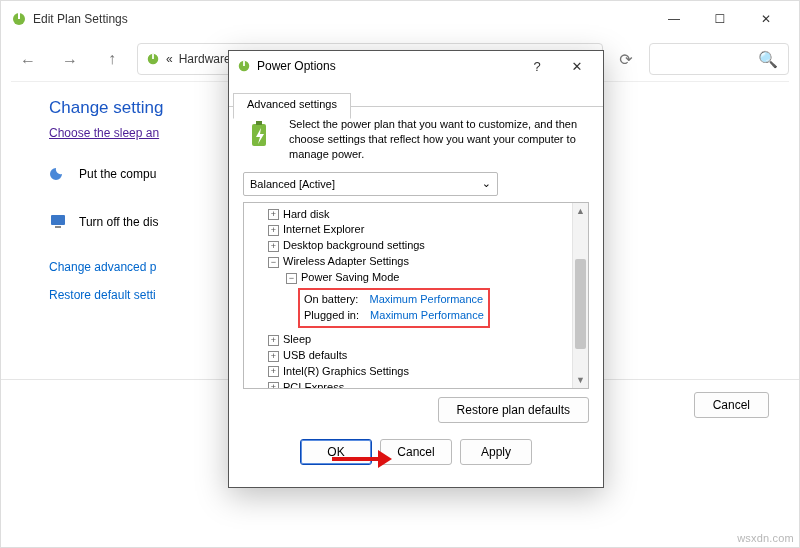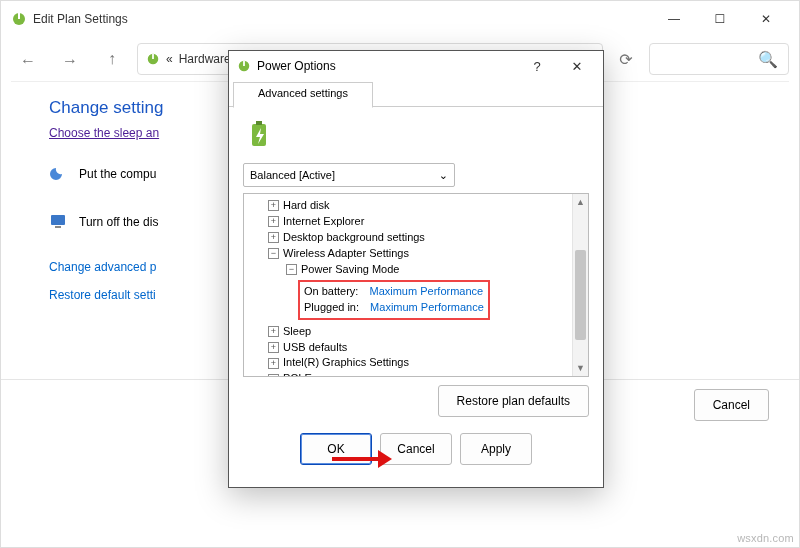--- a/index.html
+++ b/index.html
@@ -21,34 +21,34 @@
 .divider-h { height:1px; background:#eee; margin: 0 10px; }
 
 .content { padding: 12px 48px; font-size: 12px; }
 .section-title { font-size: 17px; color: #1a56c4; margin: 4px 0 8px; font-weight: 400; }
 .section-sub { color: #4c1d95; margin-bottom: 24px; text-decoration: underline; }
 .row { display:flex; align-items:center; gap:10px; margin: 10px 0 28px; }
 .row .icon-slot { width:20px; height:20px; display:flex; align-items:center; justify-content:center; }
 .link { color:#0066cc; margin-top: 14px; cursor:pointer; }
 
 .bottom-bar { position:absolute; left:0; right:0; bottom:118px; height:50px; border-top:1px solid #e5e5e5; display:flex; align-items:center; justify-content:flex-end; padding:0 30px; gap:10px; }
-.btn { height:32px; padding:0 18px; border:1px solid #bbb; background:#fdfdfd; border-radius:3px; font-size:12px; display:flex; align-items:center; justify-content:center; }
+.btn { height:26px; padding:0 18px; border:1px solid #bbb; background:#fdfdfd; border-radius:3px; font-size:12px; display:flex; align-items:center; justify-content:center; }
 
 
 .dialog { position:absolute; left:228px; top:50px; width:376px; height:438px; background:#fff; border:1px solid #555; box-shadow: 0 8px 30px rgba(0,0,0,.25); display:flex; flex-direction:column; }
 .dlg-titlebar { height:30px; display:flex; align-items:center; padding:0 6px 0 8px; font-size:12px;}
 .dlg-titlebar .dlg-title { flex:1; display:flex; align-items:center; gap:6px;}
 .dlg-titlebar .dlg-btn { width:40px; text-align:center; color:#333; font-size:13px;}
 .tab-strip { height:26px; border-bottom:1px solid #ccc; display:flex; padding:0 4px; }
-.tab { height:26px; padding: 4px 24px 0; border:1px solid #ccc; border-bottom:1px solid #fff; background:#fff; margin-bottom:-1px; font-size:11px; position:relative; top:1px;}
+.tab { height:26px; padding: 4px 13px 0; border:1px solid #ccc; border-bottom:1px solid #fff; background:#fff; margin-bottom:-1px; font-size:11px; position:relative; top:12px;}
 .dlg-body { flex:1; padding:10px 14px 10px; display:flex; flex-direction:column; }
 .intro-row { display:flex; gap:10px; margin-bottom:10px;}
 .intro-row .battery-icon { width:36px; height:36px; flex:none; display:flex; align-items:center; justify-content:center;}
 .intro-row .txt { font-size:11px; line-height:1.35; }
-.plan-select { height:24px; border:1px solid #bbb; border-radius:2px; display:flex; align-items:center; justify-content:space-between; padding:0 6px; font-size:11px; margin-bottom:6px; width:212px;}
+.plan-select { height:24px; border:1px solid #bbb; border-radius:2px; display:flex; align-items:center; justify-content:space-between; padding:0 6px; font-size:11px; margin-bottom:6px; width:255px;}
 .tree-wrap { flex:1; border:1px solid #bbb; position:relative; overflow:hidden;}
 .tree { position:absolute; inset:0; overflow:hidden; padding:4px 0 4px 6px; font-size:11px; line-height:1.45;}
 .scrollbar { position:absolute; right:0; top:0; bottom:0; width:16px; background:#f3f3f3; border-left:1px solid #e4e4e4;}
 .scrollbar .thumb { position:absolute; left:2px; right:2px; top:56px; height:90px; background:#c5c5c5; border-radius:2px;}
 .scrollbar .arrow { position:absolute; left:0; right:0; height:16px; display:flex; align-items:center; justify-content:center; color:#777; font-size:9px;}
 .scrollbar .arrow.up{top:0;} .scrollbar .arrow.down{bottom:0;}
 .node { display:flex; align-items:center; gap:4px; }
 .expander { width:11px; height:11px; border:1px solid #8a8a8a; display:inline-flex; align-items:center; justify-content:center; font-size:9px; line-height:1; color:#555; flex:none;}
 .indent1 { padding-left:18px; } .indent2 { padding-left:36px; }
 .red-box { border:2px solid #ef4444; padding:2px 4px; margin:2px 0 4px 48px; width: fit-content;}
@@ -164,20 +164,21 @@
   </div>
   <div class="dlg-body">
     <div class="intro-row">
       <span class="battery-icon">
         <svg width="34" height="34" viewBox="0 0 34 34">
             <rect x="8" y="6" width="14" height="22" rx="2" fill="#7db93f"></rect>
             <rect x="12" y="3" width="6" height="4" fill="#5a8a2d"></rect>
             <path d="M17 10l-5 9h4l-2 7 6-10h-4z" fill="#fff"></path>
           </svg>
       </span>
+      <div class="txt">Select the power plan that you want to customize, and then choose settings that reflect how you want your computer to manage power.</div>
     </div>
     <div class="plan-select">
       <span>Balanced [Active]</span>
       <span>⌄</span>
     </div>
     <div class="tree-wrap">
       <div class="tree">
         <div class="node indent1">
             <span class="expander">+</span>
             <span>Hard disk</span>

